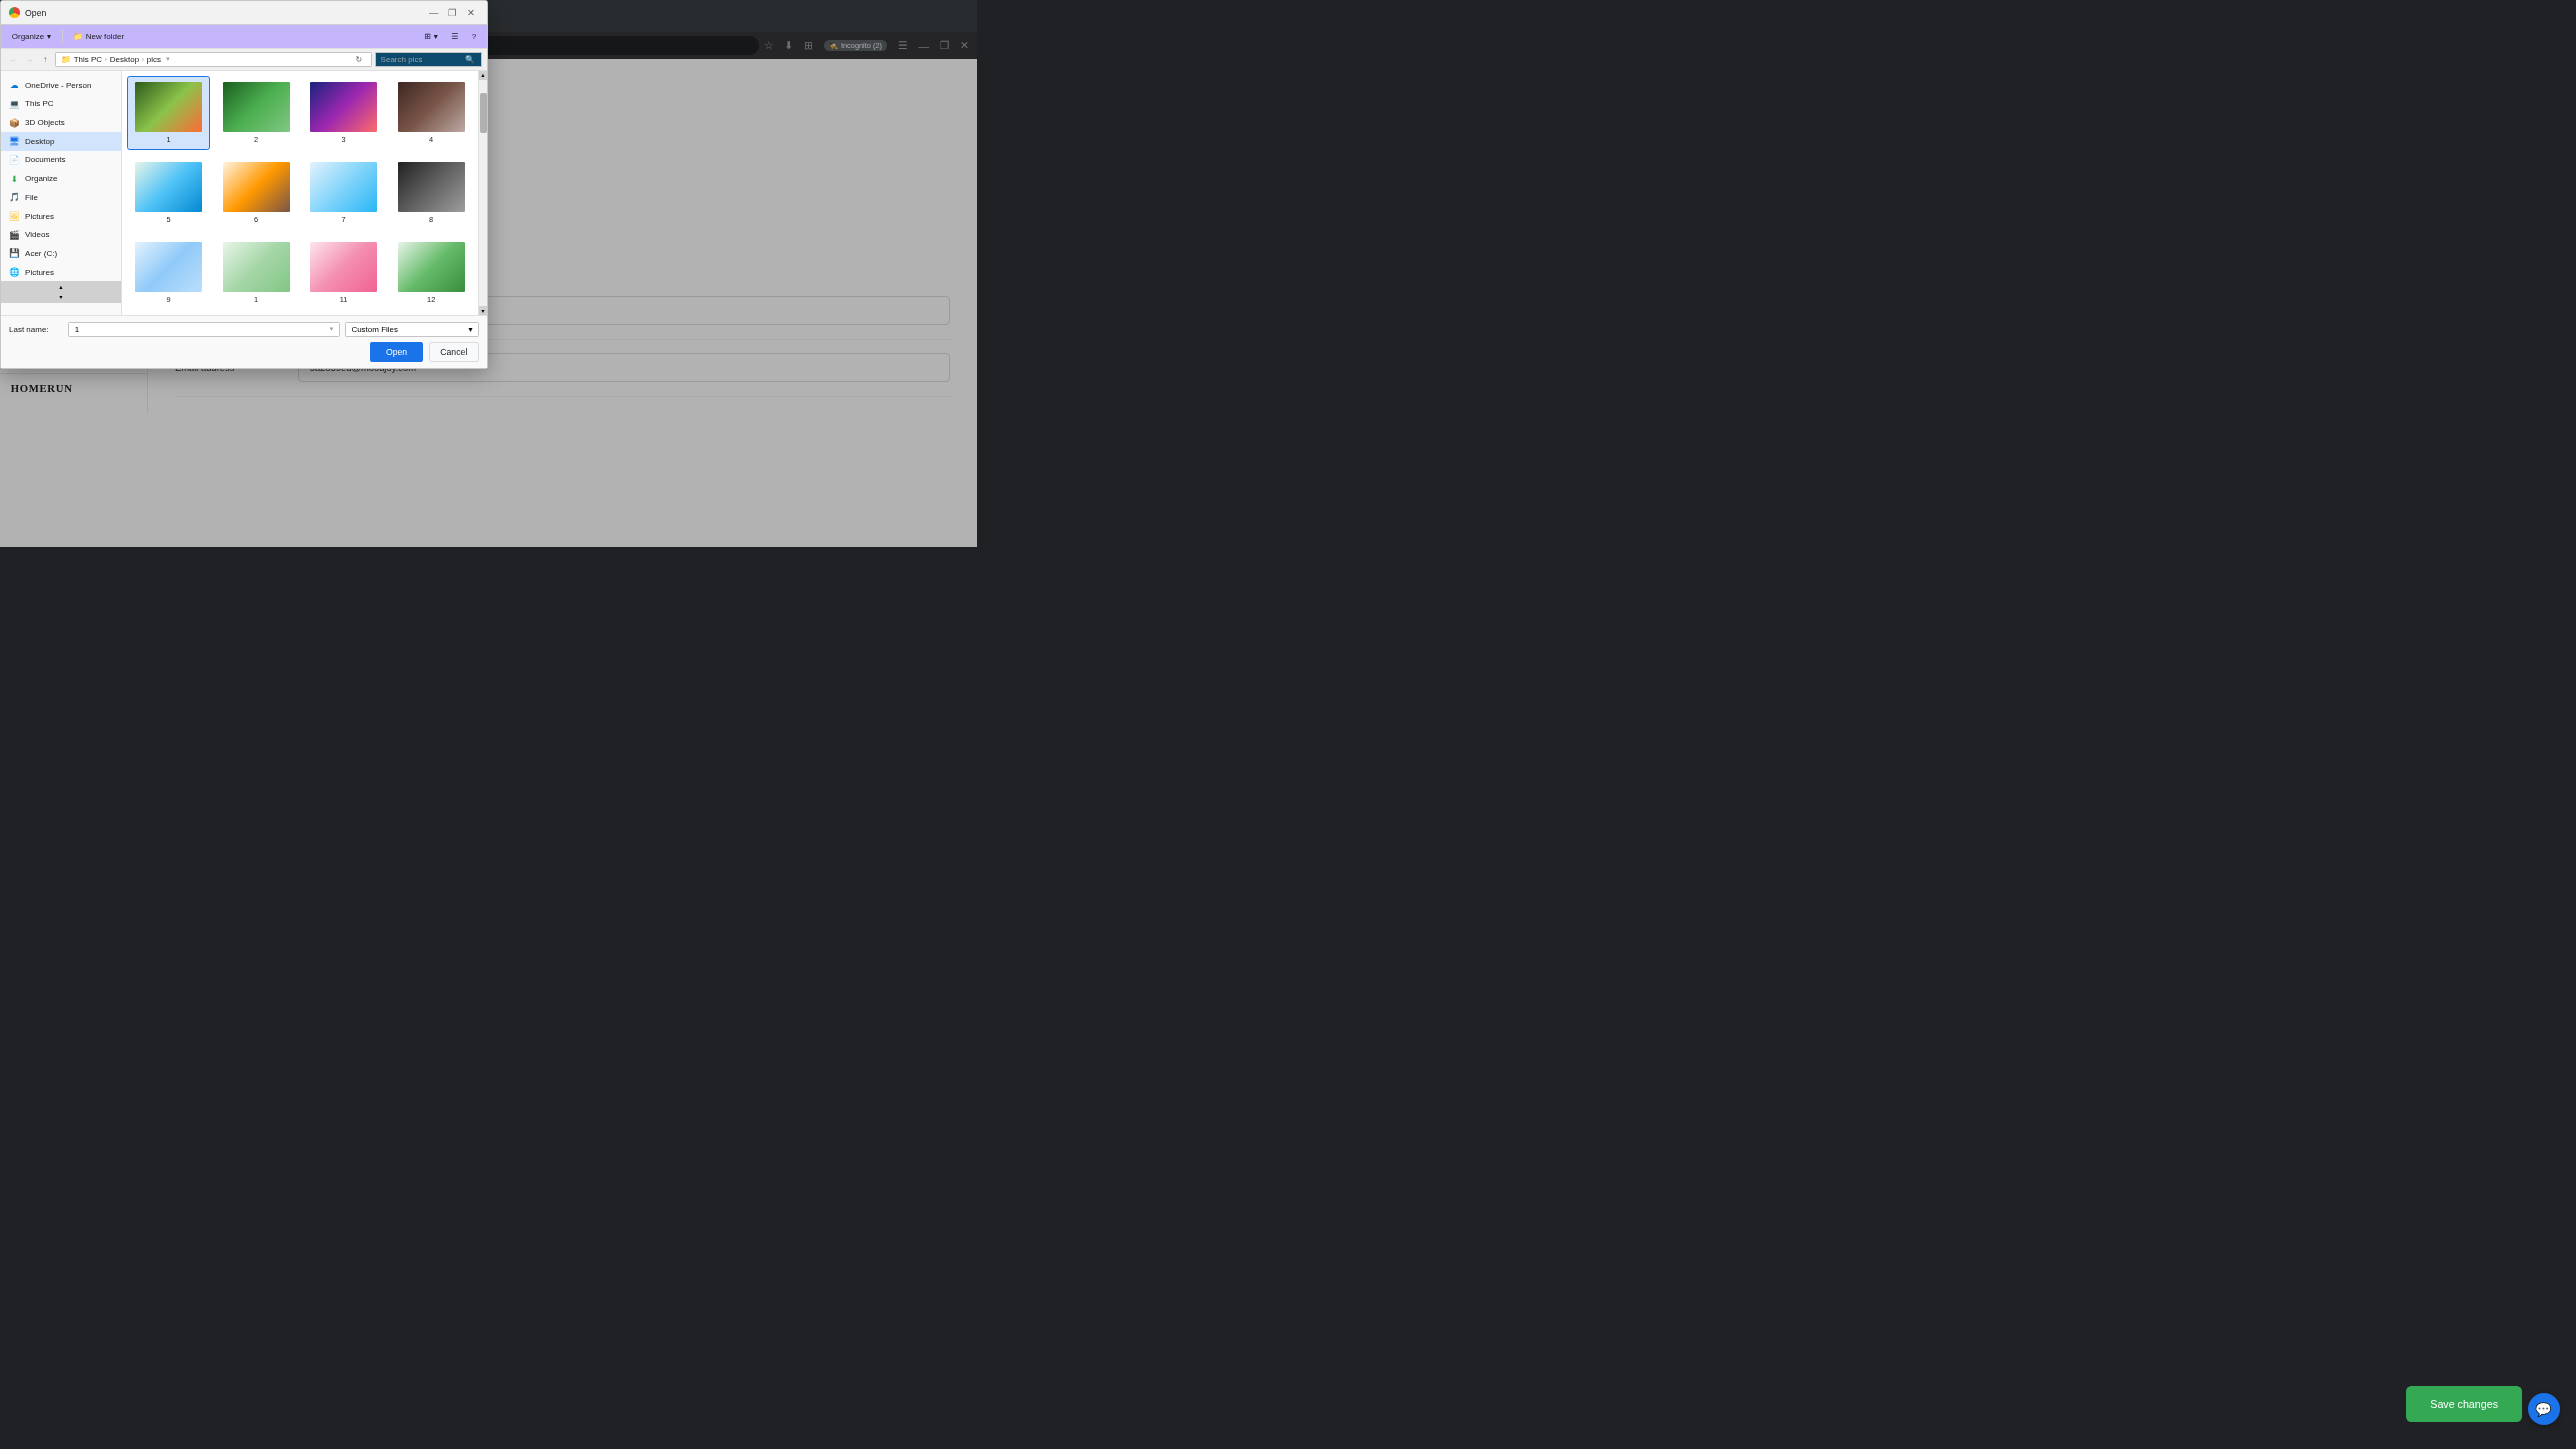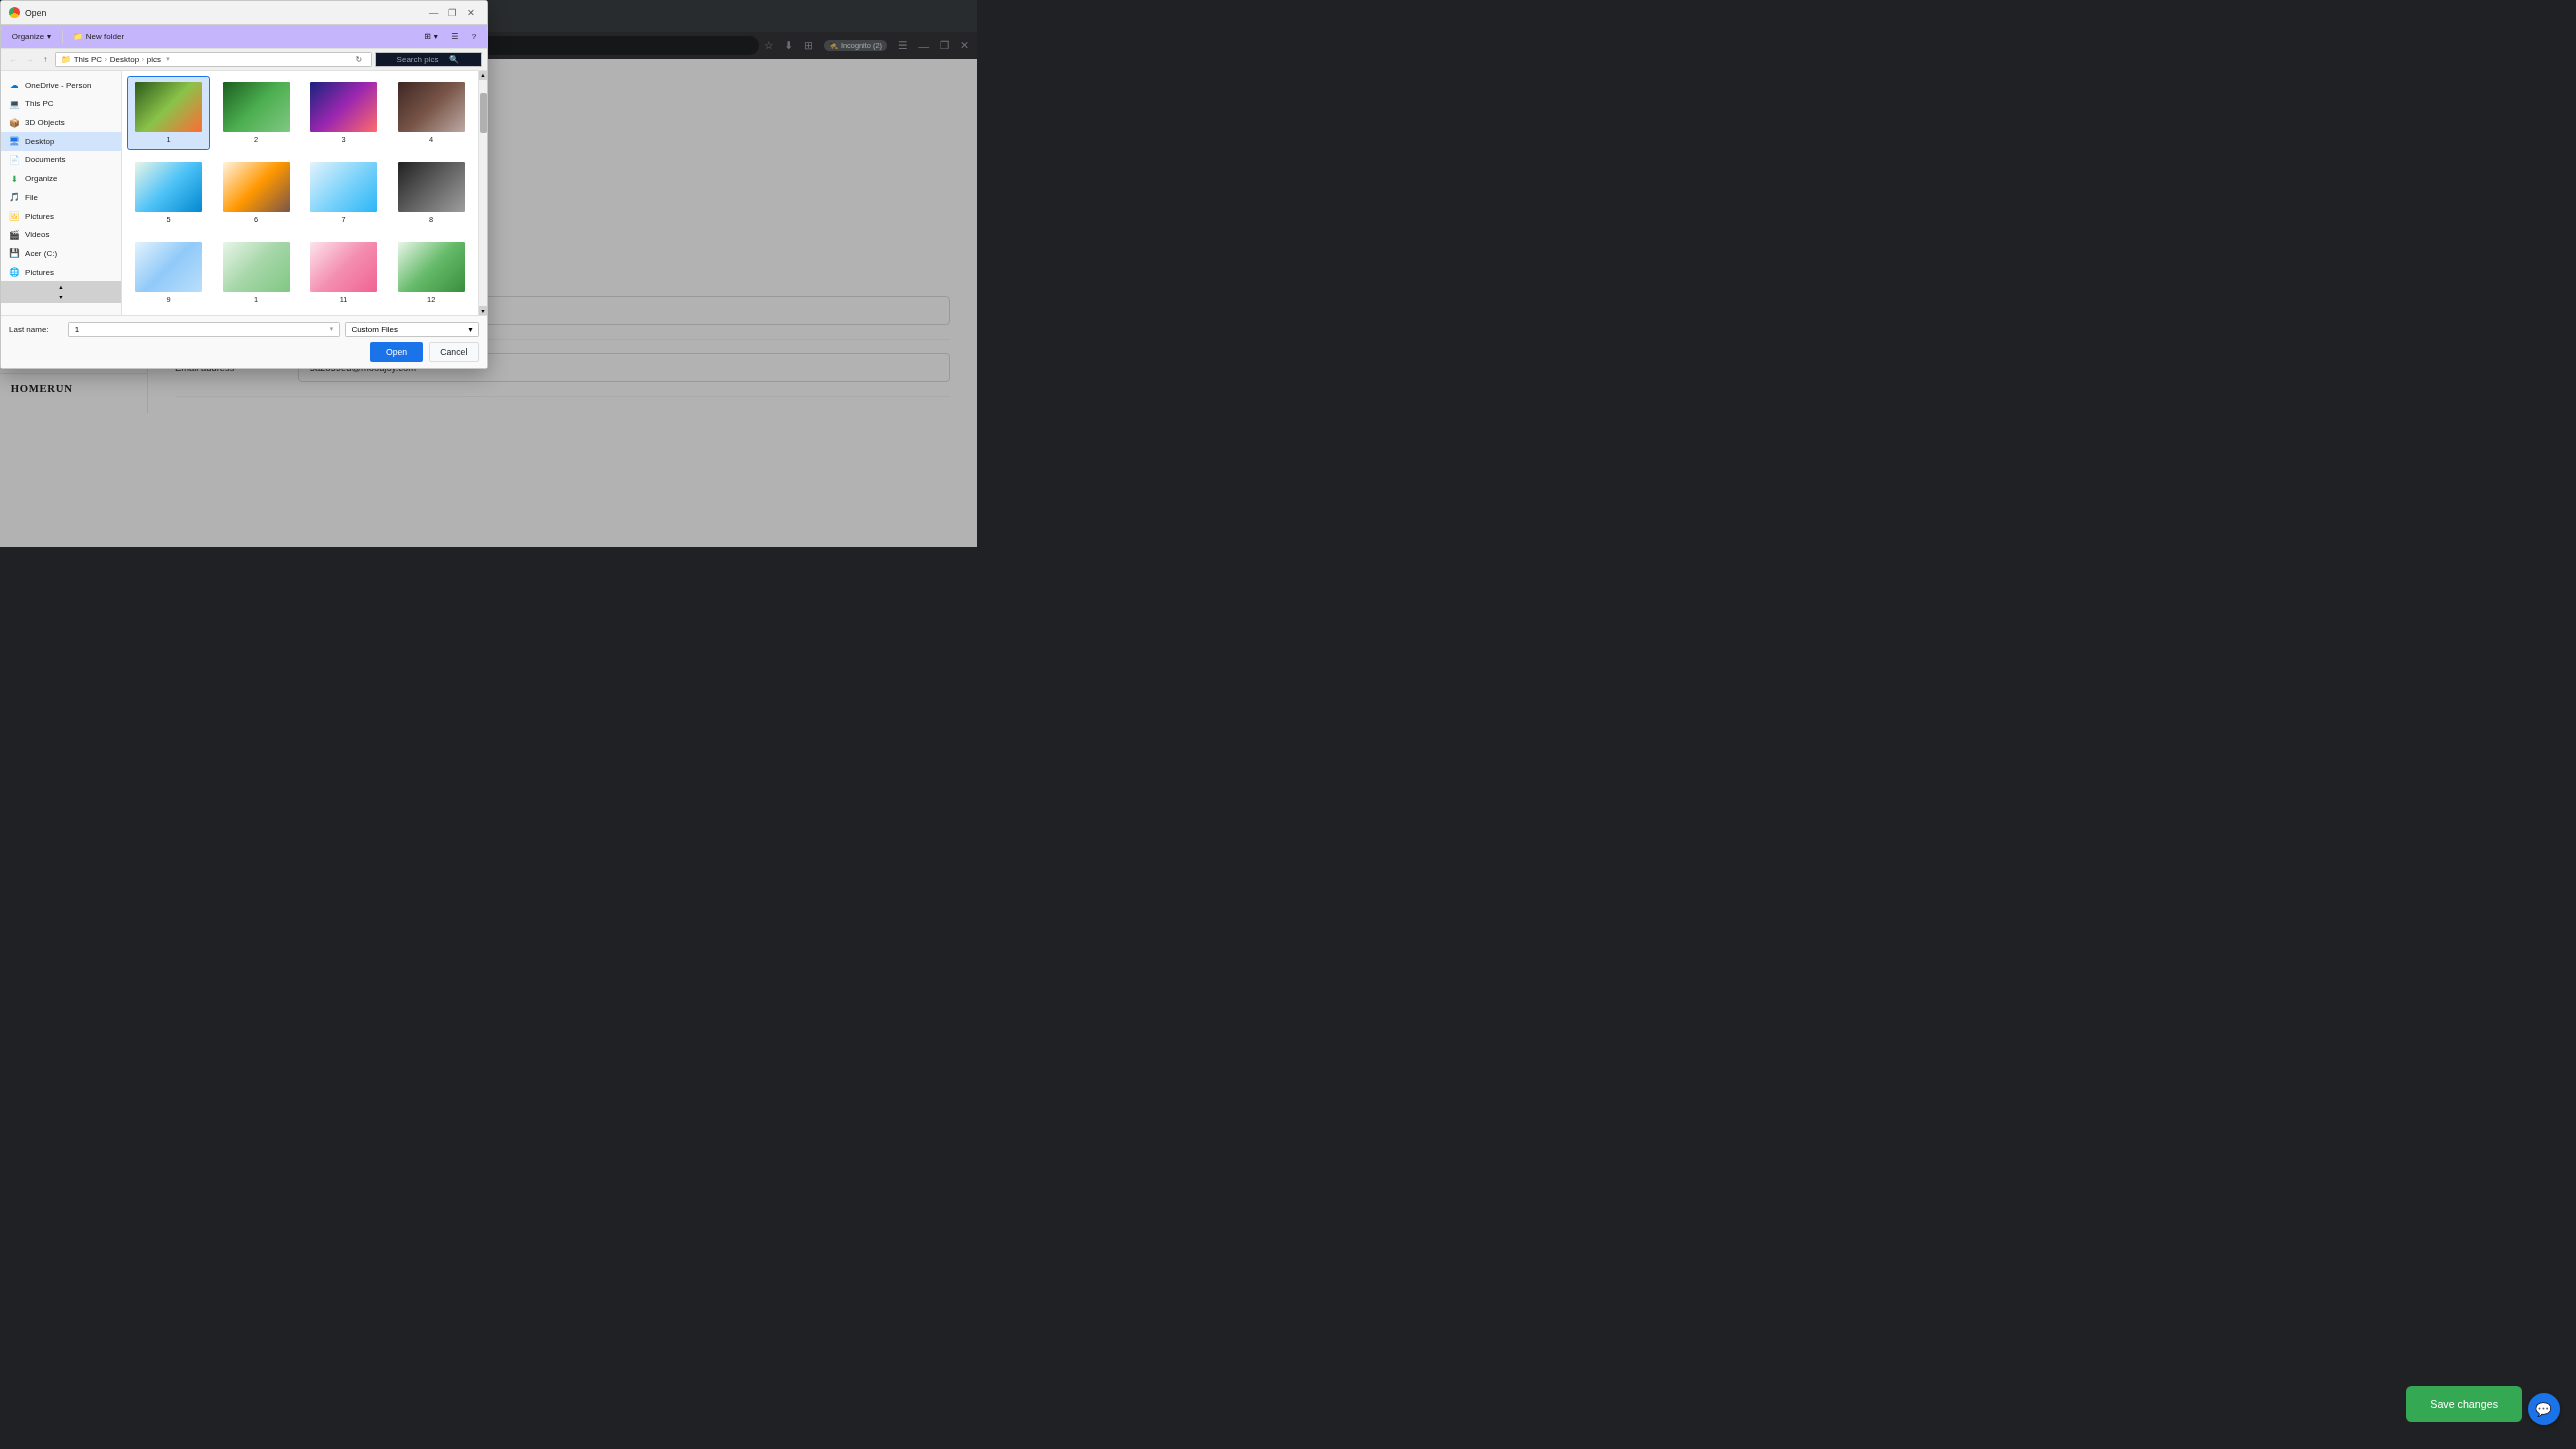--- a/index.html
+++ b/index.html
@@ -364,27 +364,27 @@
       height: 14.8px;
       display: flex;
       align-items: center;
       padding: 0 5.4px;
       gap: 2.7px;
       font-size: 8px;
       color: #202124;
     }
     .breadcrumb-arrow { color: #9aa0a6; font-size: 6.7px; }
     .search-box {
-      background: #0f172a;
+      background: #0c4a6e;
       border: 0.7px solid #c4c4c4;
       border-radius: 1.3px;
       height: 14.8px;
       display: flex;
       align-items: center;
-      padding: 0 21px;
+      padding: 0 5px;
       gap: 2.7px;
       font-size: 8px;
       color: #9aa0a6;
       width: 107px;
     }
 
     
     .dialog-body {
       display: flex;
       flex: 1;

